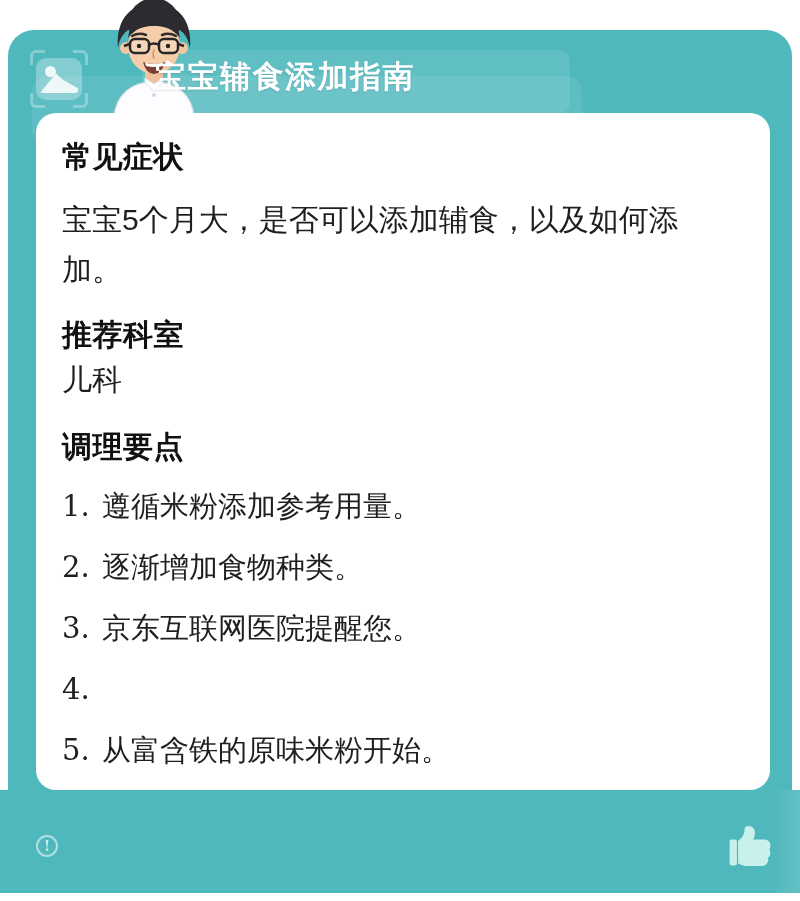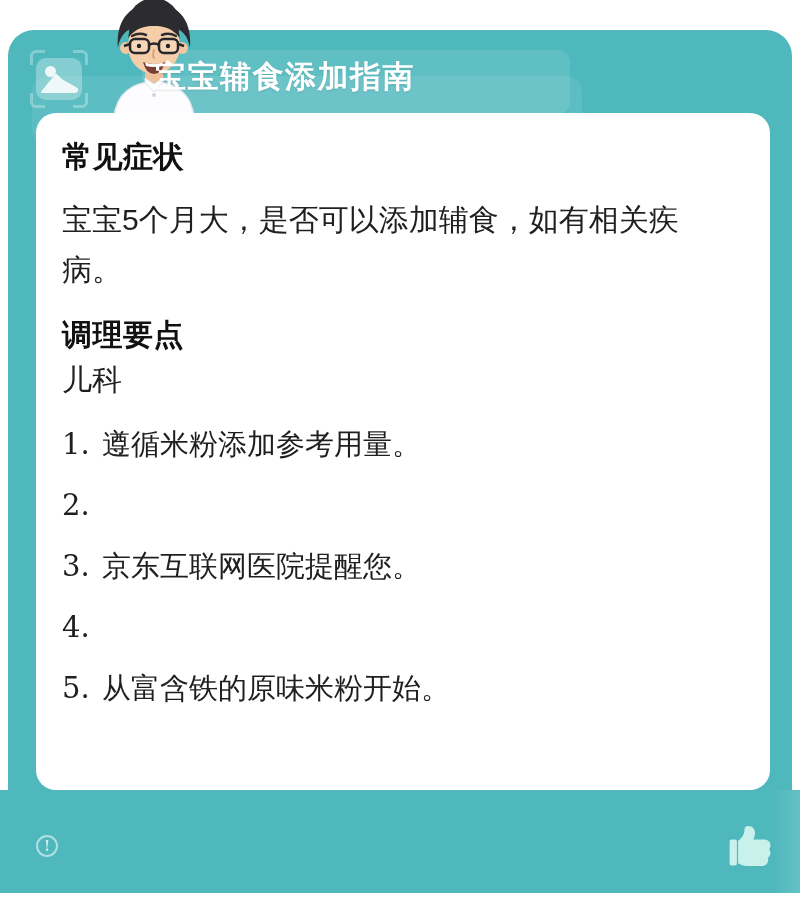--- a/index.html
+++ b/index.html
@@ -169,32 +169,34 @@
 
       <path d="M53,62 Q64,66 75,62 Q72,74 64,74 Q56,74 53,62 Z" fill="#7c3f35"></path>
       <path d="M55,62.5 Q64,65.5 73,62.5 L72,66 Q64,68 56,66 Z" fill="#ffffff"></path>
     </svg>
   </div>
 
   <div class="header-title">宝宝辅食添加指南</div>
 
   <div class="card">
     <h2>常见症状</h2>
-    <p class="symptom">宝宝5个月大，是否可以添加辅食，如有相关疾病。</p>
-
-    <h2 class="h2-dept">调理要点</h2>
+    <p class="symptom">宝宝5个月大，是否可以添加辅食，以及如何添加。</p>
+
+    <h2 class="h2-dept">推荐科室</h2>
     <p>儿科</p>
 
+    <h2 class="h2-points">调理要点</h2>
     <ol>
       <li>
         <span class="num">1.</span>
         <span>遵循米粉添加参考用量。</span>
       </li>
       <li>
         <span class="num">2.</span>
+        <span>逐渐增加食物种类。</span>
       </li>
       <li>
         <span class="num">3.</span>
         <span>京东互联网医院提醒您。</span>
       </li>
       <li>
         <span class="num">4.</span>
       </li>
       <li>
         <span class="num">5.</span>

